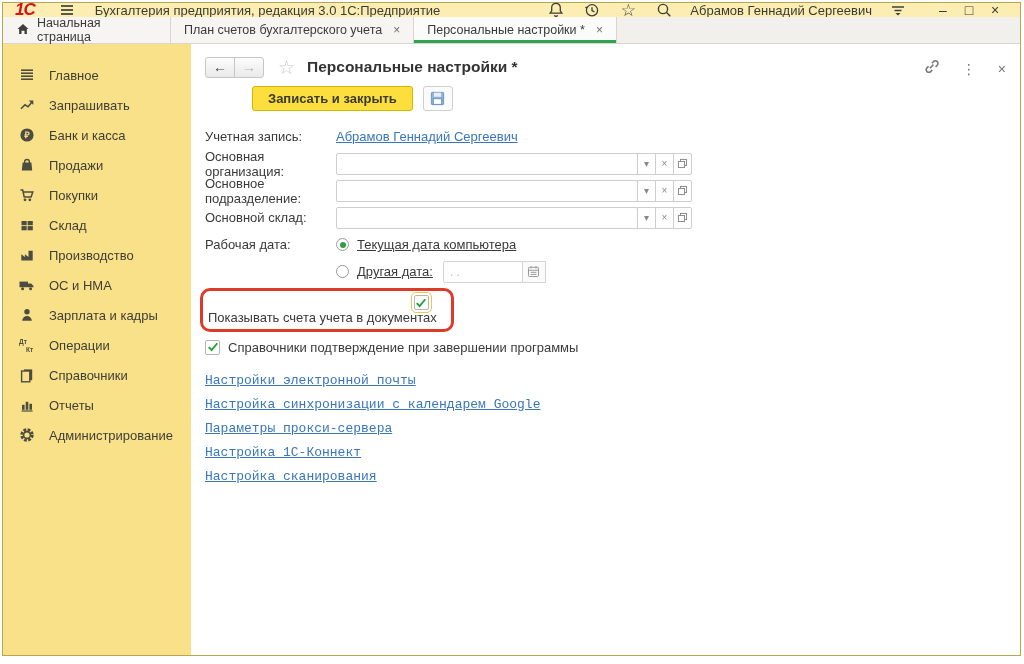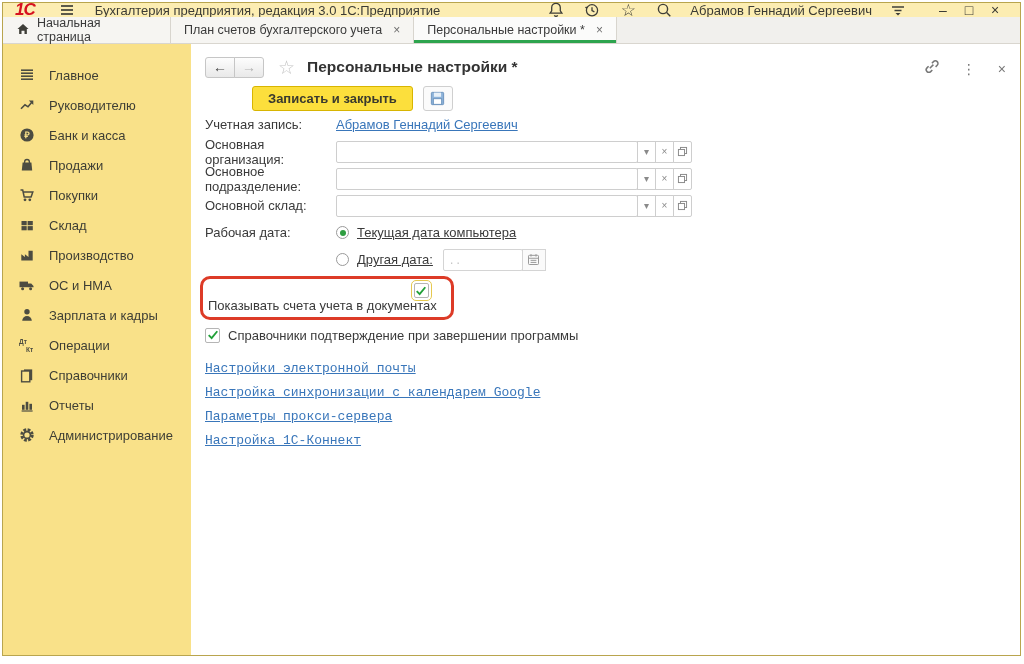--- a/index.html
+++ b/index.html
@@ -57,21 +57,21 @@
   .hdr-right .x { font-size:14px; color:#777; }
 
   
   .cmdbar { display:flex; align-items:center; gap:10px; margin-top:5px;padding-left:47px; }
   .btn-primary { background:#fcdf3c; border:1px solid #d8b501; border-radius:3px;
     font-size:13px; font-weight:bold; color:#3a3a2e; padding:4px 15px; }
   .btn-save { width:30px; height:25px; border:1px solid #cfcfcf; border-radius:3px;
     background:#fbfbfb; display:flex; align-items:center; justify-content:center; }
 
   
-  .form { margin-top:0; }
+  .form { margin-top:12px; }
   .frow { display:flex; align-items:center; height:27px; }
   .flabel { width:131px; font-size:13px; color:#3a3a3a; flex:0 0 auto; }
   a.link { color:#3976ba; font-size:13px; text-decoration:underline; }
   .combo { display:flex; height:22px; }
   .combo input { width:302px; height:22px; border:1px solid #cecece; border-radius:2px;
     background:#fff; padding:0 5px; font-size:13px; }
   .cbtn { width:19px; height:22px; border:1px solid #cecece; margin-left:-1px;
     background:#fff; display:flex; align-items:center; justify-content:center;
     font-size:10px; color:#8a8a8a; }
   .cbtn.last { border-radius:0 2px 2px 0; }
@@ -193,21 +193,21 @@
         <span class="side-label">Главное</span>
       </div>
 
       <div class="side-item">
         <span class="icon">
           <svg width="16" height="16" viewBox="0 0 16 16">
               <path d="M2 11.8 L6 7.8 L9 9.8 L13 5" fill="none" stroke="#4c4c41" stroke-width="1.6"></path>
               <polygon points="9.8,3.4 14.3,3.4 14.3,7.9" fill="#4c4c41"></polygon>
             </svg>
         </span>
-        <span class="side-label">Руководителю</span>
+        <span class="side-label">Запрашивать</span>
       </div>
 
       <div class="side-item">
         <span class="icon">
           <svg width="16" height="16" viewBox="0 0 16 16">
               <circle cx="8" cy="8" r="6.6" fill="#4c4c41"></circle>
               <text x="8" y="11.2" font-size="9" font-weight="bold" fill="#f9e189" text-anchor="middle">₽</text>
             </svg>
         </span>
         <span class="side-label">Банк и касса</span>
@@ -452,18 +452,19 @@
               </svg>
           </span>
           <span class="clabel">Справочники подтверждение при завершении программы</span>
         </div>
 
         <div class="links">
           <a class="link" href="#">Настройки электронной почты</a>
           <a class="link" href="#">Настройка синхронизации с календарем Google</a>
           <a class="link" href="#">Параметры прокси-сервера</a>
           <a class="link" href="#">Настройка 1С-Коннект</a>
+          <a class="link" href="#">Настройка сканирования</a>
         </div>
 
       </div>
     </div>
   </div>
 </div>
 
 </body></html>

